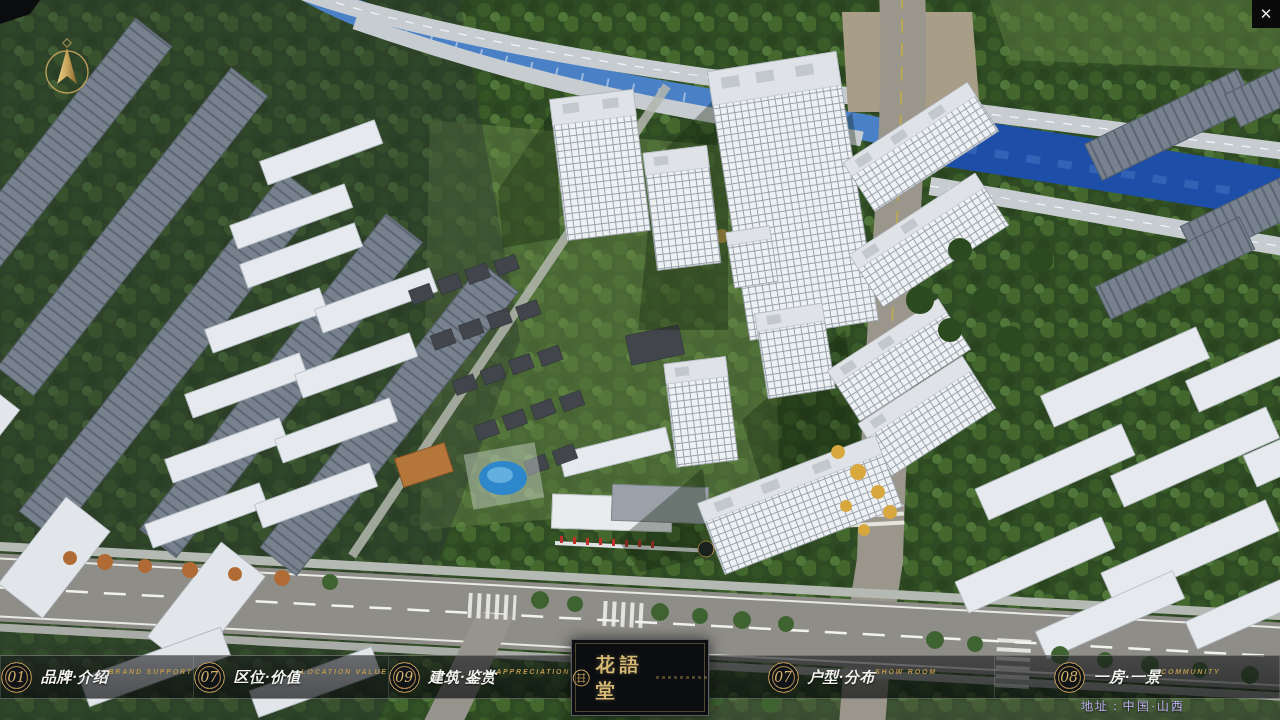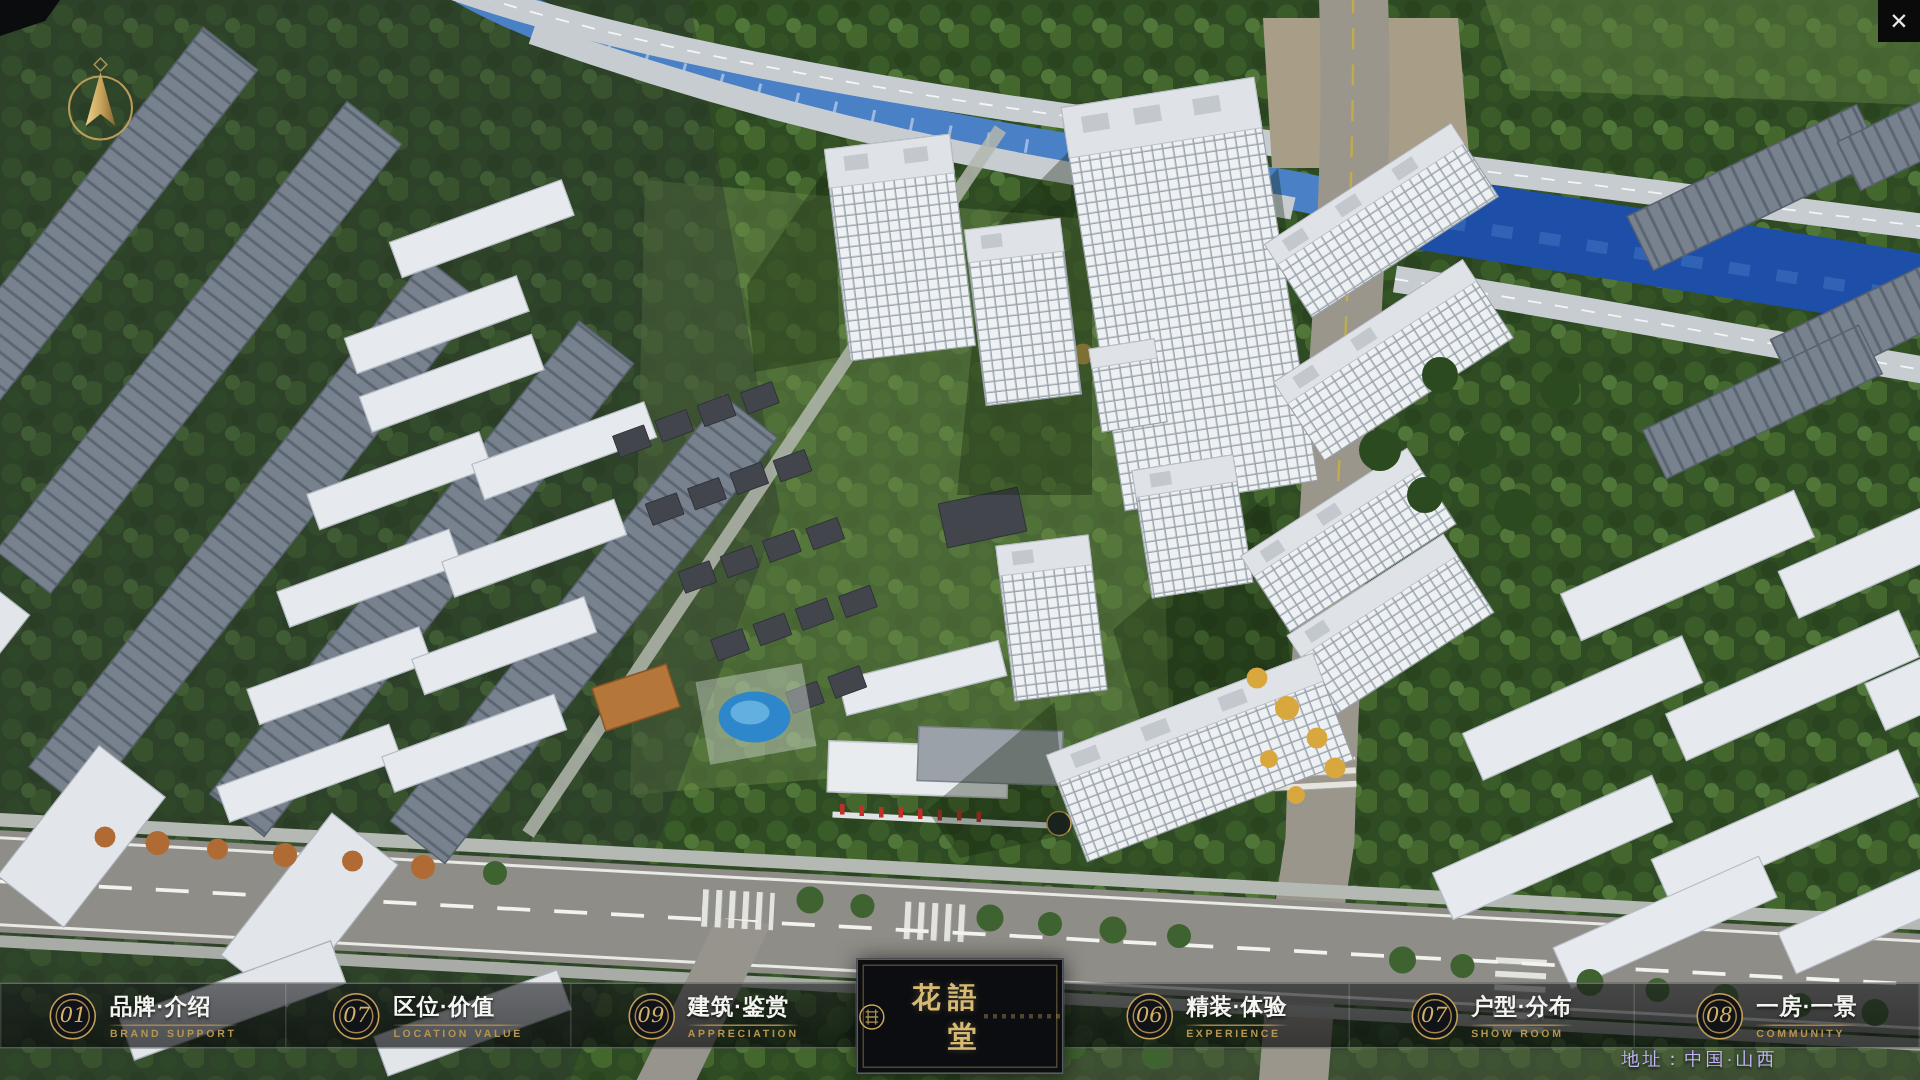--- a/index.html
+++ b/index.html
@@ -11,29 +11,29 @@
   .compass{position:absolute;left:34px;top:34px;width:66px;height:72px;pointer-events:none;}
 
   
   .close{position:absolute;top:0;right:0;width:28px;height:28px;background:#0a0a0a;
          border:none;color:#e9e9e9;font-size:15px;line-height:28px;text-align:center;
          cursor:pointer;padding:0;font-family:"DejaVu Sans",sans-serif;}
 
   
   .navbar{position:absolute;left:0;right:0;top:655px;height:42px;display:flex;align-items:stretch;
           background:linear-gradient(rgba(22,24,26,.60),rgba(8,10,12,.68));
-          border-top:1px solid rgba(225,225,218,.38);border-bottom:1px solid rgba(225,225,218,.28);text-align:right;}
+          border-top:1px solid rgba(225,225,218,.38);border-bottom:1px solid rgba(225,225,218,.28);}
   .nav-group{flex:1;display:flex;border-left:1px solid rgba(255,255,255,.14);}
   .nav-item{flex:1;display:flex;align-items:center;justify-content:center;gap:9px;
             border-right:1px solid rgba(255,255,255,.14);cursor:pointer;}
   .badge{width:29px;height:29px;border-radius:50%;border:1px solid #c6a259;background:#101317;
          box-shadow:inset 0 0 0 3px #101317, inset 0 0 0 4px #a8864a;
          display:flex;align-items:center;justify-content:center;flex:0 0 auto;}
   .num{font-family:"DejaVu Serif",serif;font-style:italic;color:#d4b169;font-size:14px;}
-  .labels{display:flex;flex-direction:column;align-items:flex-start;}
+  .labels{display:flex;flex-direction:row;align-items:flex-start;font-style:italic;}
   .zh{color:#f4f4f1;font-size:15px;font-weight:bold;letter-spacing:.5px;white-space:nowrap;
       text-shadow:0 1px 2px rgba(0,0,0,.7);}
   .rule{height:1px;align-self:stretch;margin:2px 0 2px;
         background:linear-gradient(90deg,rgba(170,140,75,.1),#a8864a 18%,#a8864a 82%,rgba(170,140,75,.1));}
   .en{color:#b8954e;font-size:7px;letter-spacing:1.8px;white-space:nowrap;font-weight:600;}
 
   
   .logo-panel{width:136px;flex:0 0 auto;margin-top:-17px;height:75px;background:#0b0d10;
               border:1px solid #5a5e64;box-shadow:inset 0 0 0 3px #0b0d10,inset 0 0 0 4px rgba(185,160,95,.40),0 0 14px rgba(0,0,0,.65);
               display:flex;flex-direction:row;align-items:center;justify-content:center;gap:0;
@@ -411,30 +411,20 @@
         <circle cx="11" cy="11" r="9.5" fill="none" stroke="#c9a55c" stroke-width="1.2"></circle>
         <path d="M6,7 H16 M6,11 H16 M6,15 H16 M8,5 V17 M14,5 V17" stroke="#c9a55c" stroke-width="1" opacity=".85"></path>
       </svg>
       <div class="logo-title">花語堂</div>
       <div class="logo-sub"></div>
     </div>
 
     <div class="nav-group">
       <div class="nav-item">
         <div class="badge">
-            <span class="num">06</span>
-          </div>
-        <div class="labels">
-            <div class="zh">精装·体验</div>
-            <div class="rule"></div>
-            <div class="en">EXPERIENCE</div>
-          </div>
-      </div>
-      <div class="nav-item">
-        <div class="badge">
             <span class="num">07</span>
           </div>
         <div class="labels">
             <div class="zh">户型·分布</div>
             <div class="rule"></div>
             <div class="en">SHOW ROOM</div>
           </div>
       </div>
       <div class="nav-item">
         <div class="badge">

